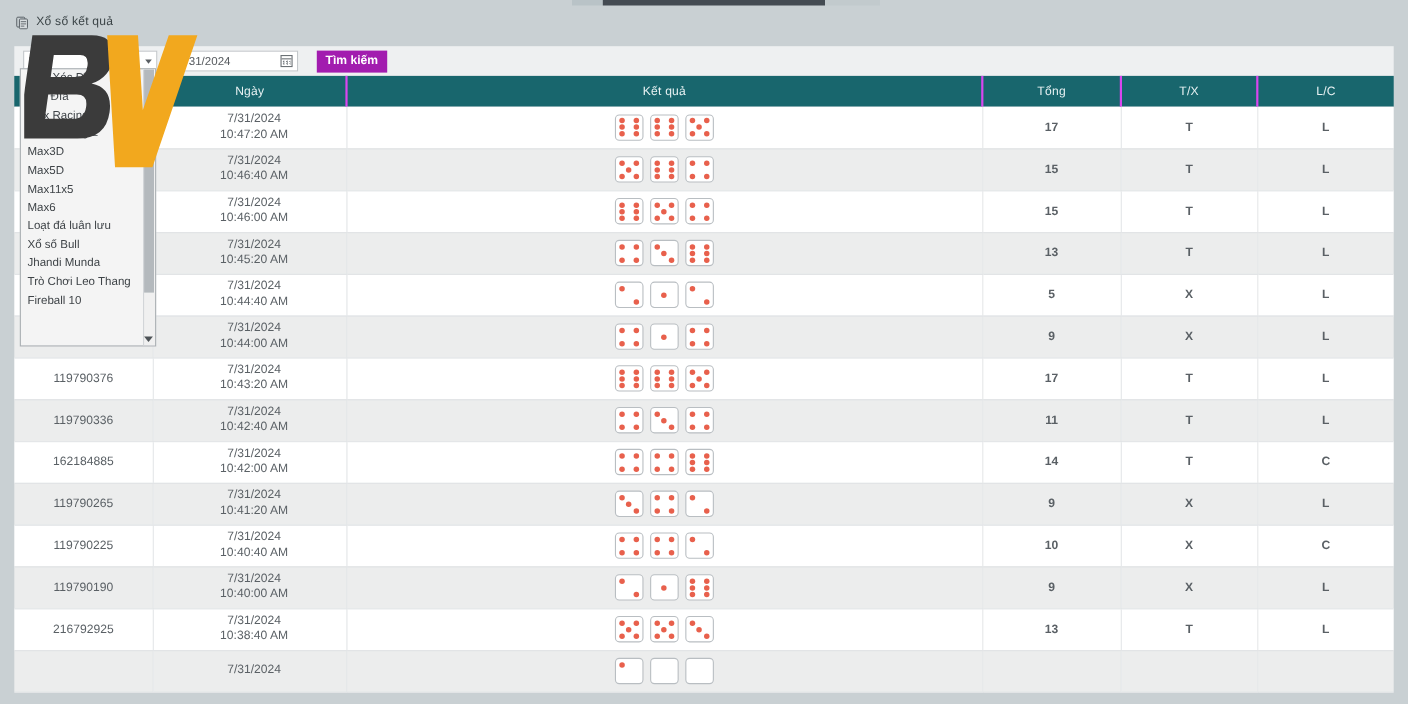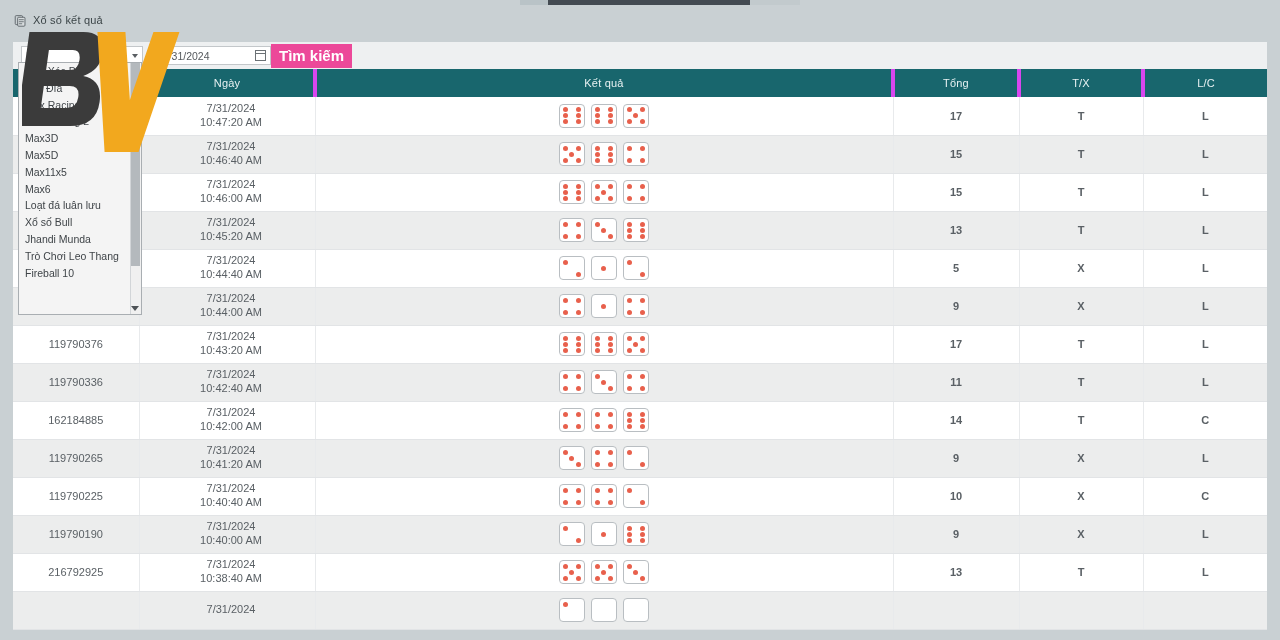--- a/index.html
+++ b/index.html
@@ -63,38 +63,38 @@
     background:
       linear-gradient(#6b7175,#6b7175) 0 2px / 100% 1px no-repeat,
       #fff;
   }
   .cal-ico::after{
     content:""; position:absolute; left:1px; top:4px; width:7px; height:4px;
     background:
       radial-gradient(circle 0.7px at 1px 1px,#6b7175 99%,transparent) 0 0/3px 2px repeat;
   }
   .search-btn {
-    margin-left: 0;
-    background: #ec4899; color: #fff;
-    font-size: 15px; font-weight: bold;
+    margin-left: 17px;
+    background: #a21caf; color: #fff;
+    font-size: 11px; font-weight: bold;
     padding: 4px 8px 5px; border: none; cursor: pointer;
     line-height: 1;
   }
 
   
   table.results {
     position: absolute; top: 69px; left: 13px;
     width: 1254px; border-collapse: collapse;
     table-layout: fixed;
   }
   table.results thead th {
     background: #18666d; color: #e7f1f2;
     font-size: 11px; font-weight: normal;
     height: 28px; padding: 0;
-    border-right: 4px solid #d946ef;
+    border-right: 2px solid #d946ef;
     letter-spacing: .2px;
   }
   table.results thead th:last-child { border-right: none; }
   table.results tbody td {
     height: 38px; padding: 0;
     border-bottom: 1px solid #e2e4e6;
     border-right: 1px solid #e8eaec;
     font-size: 11px; color: #5a6065;
     text-align: center; vertical-align: middle;
   }

